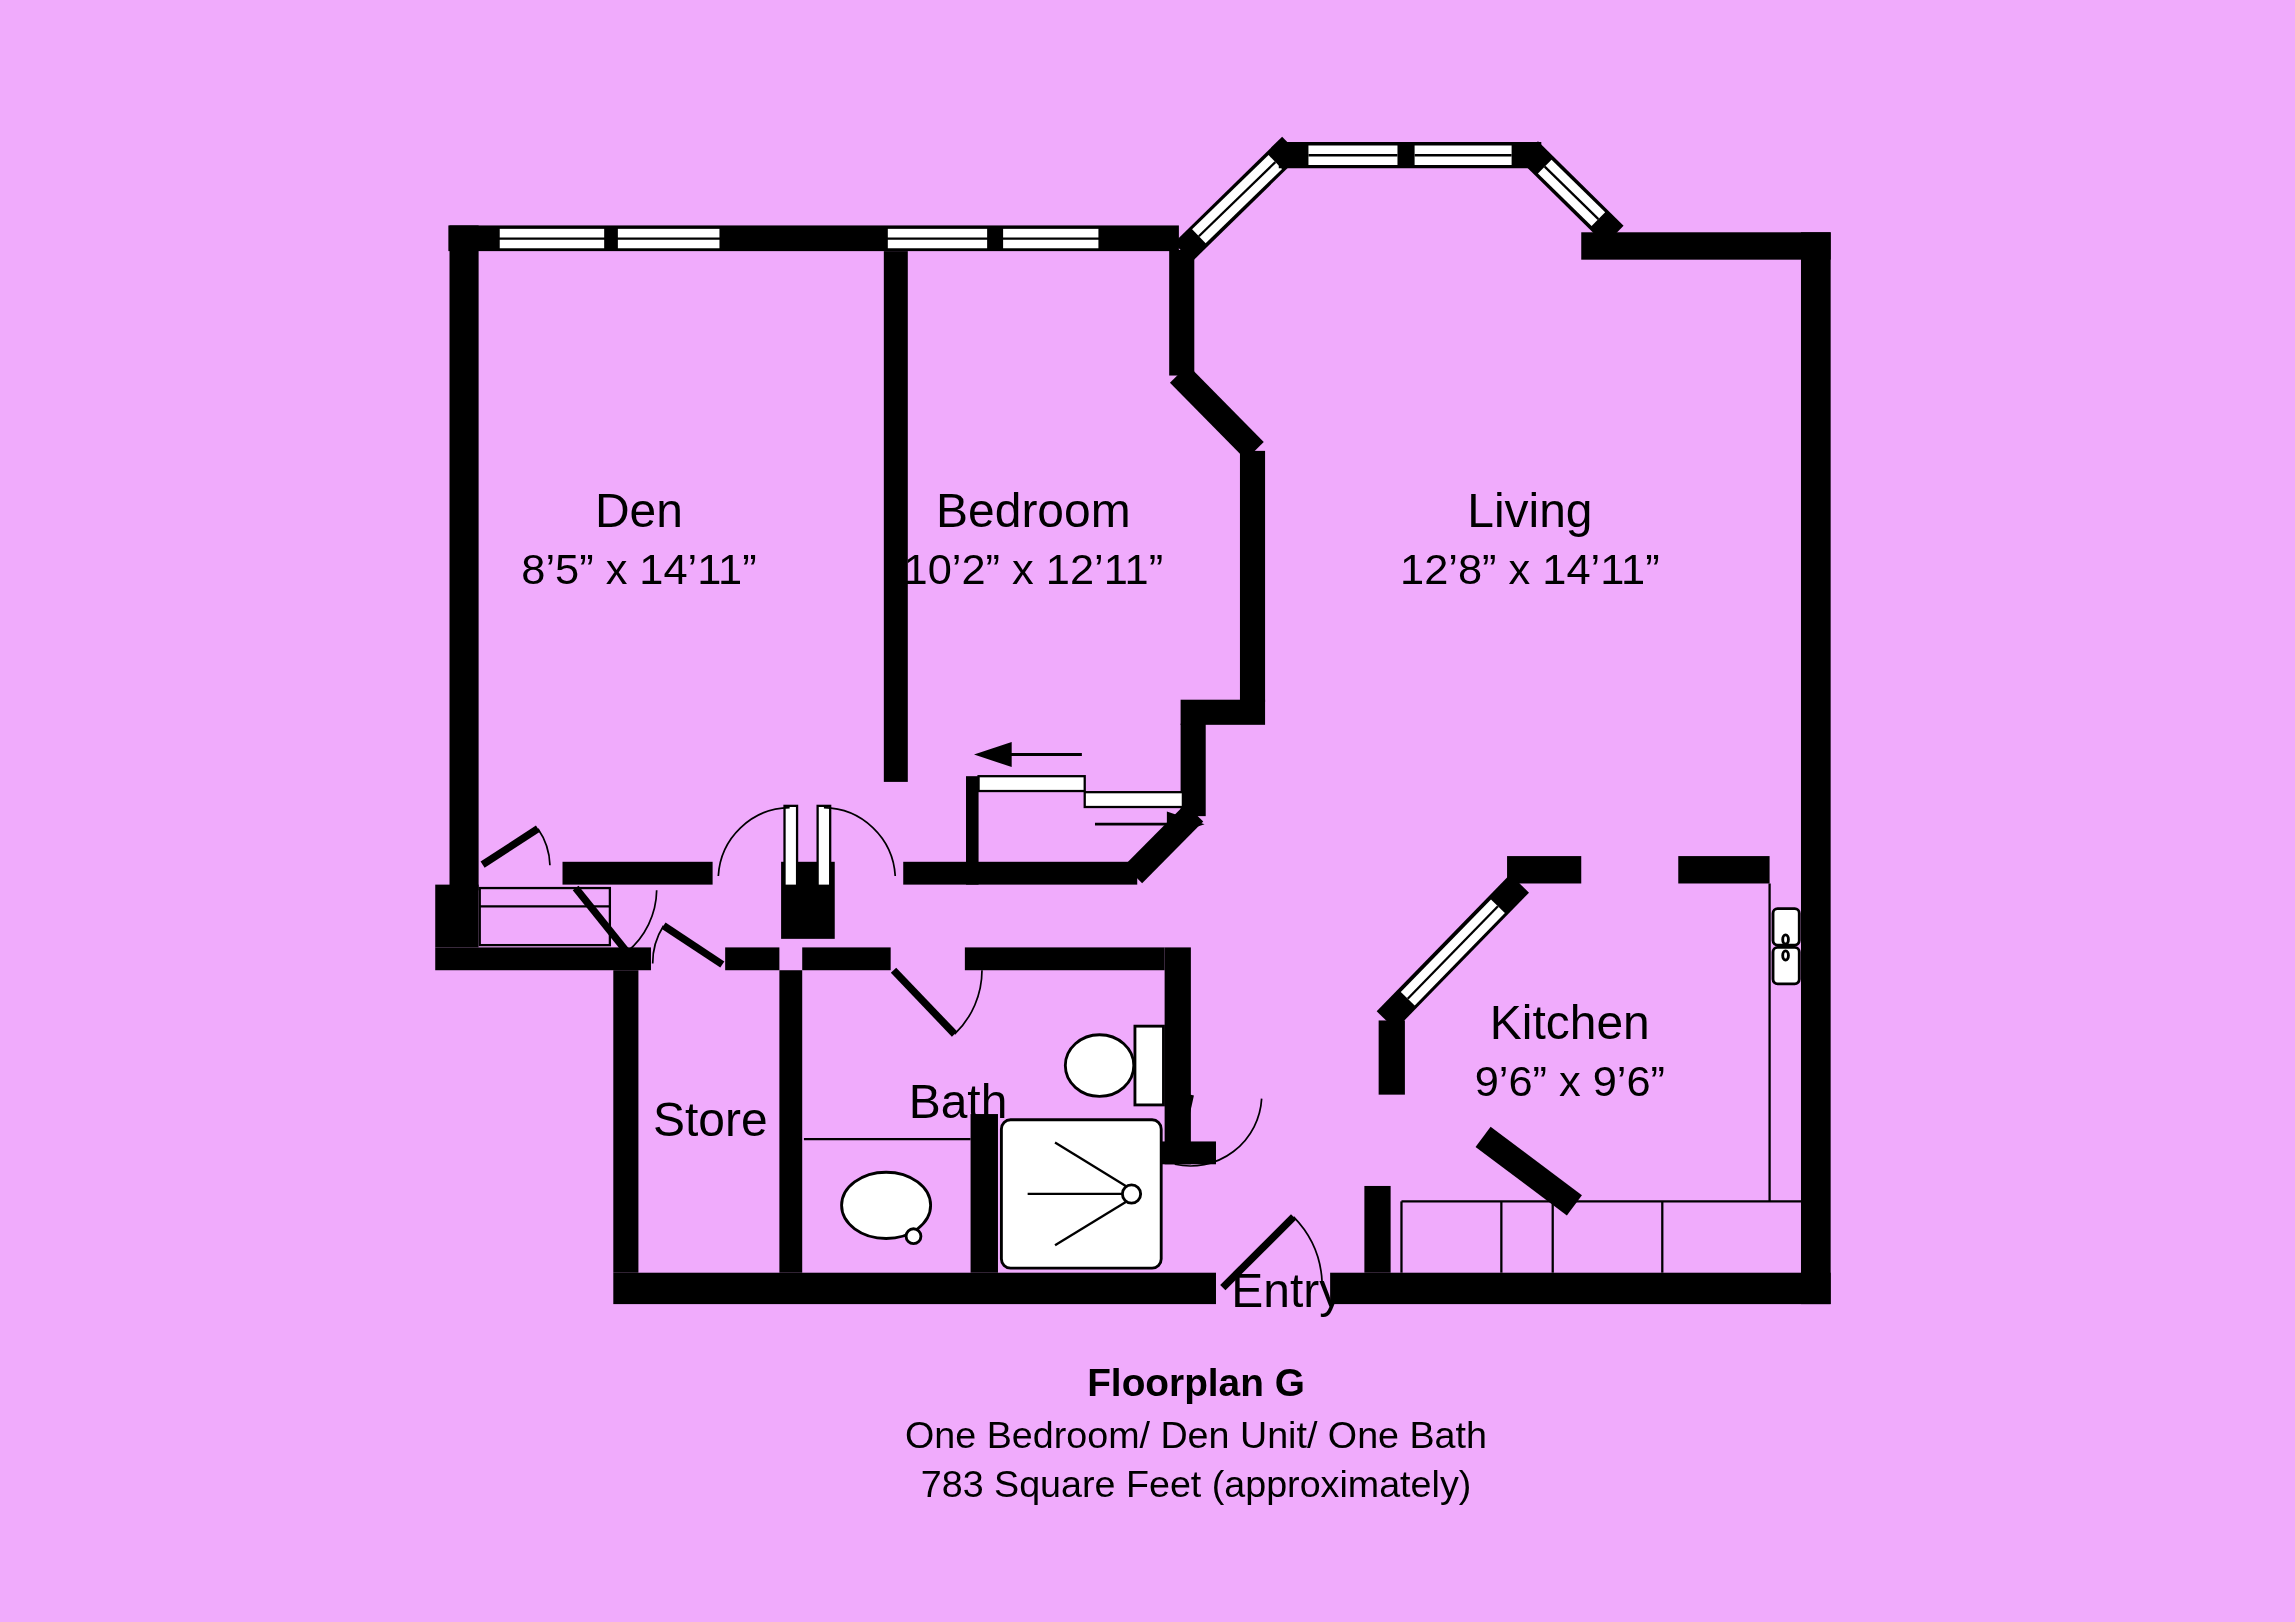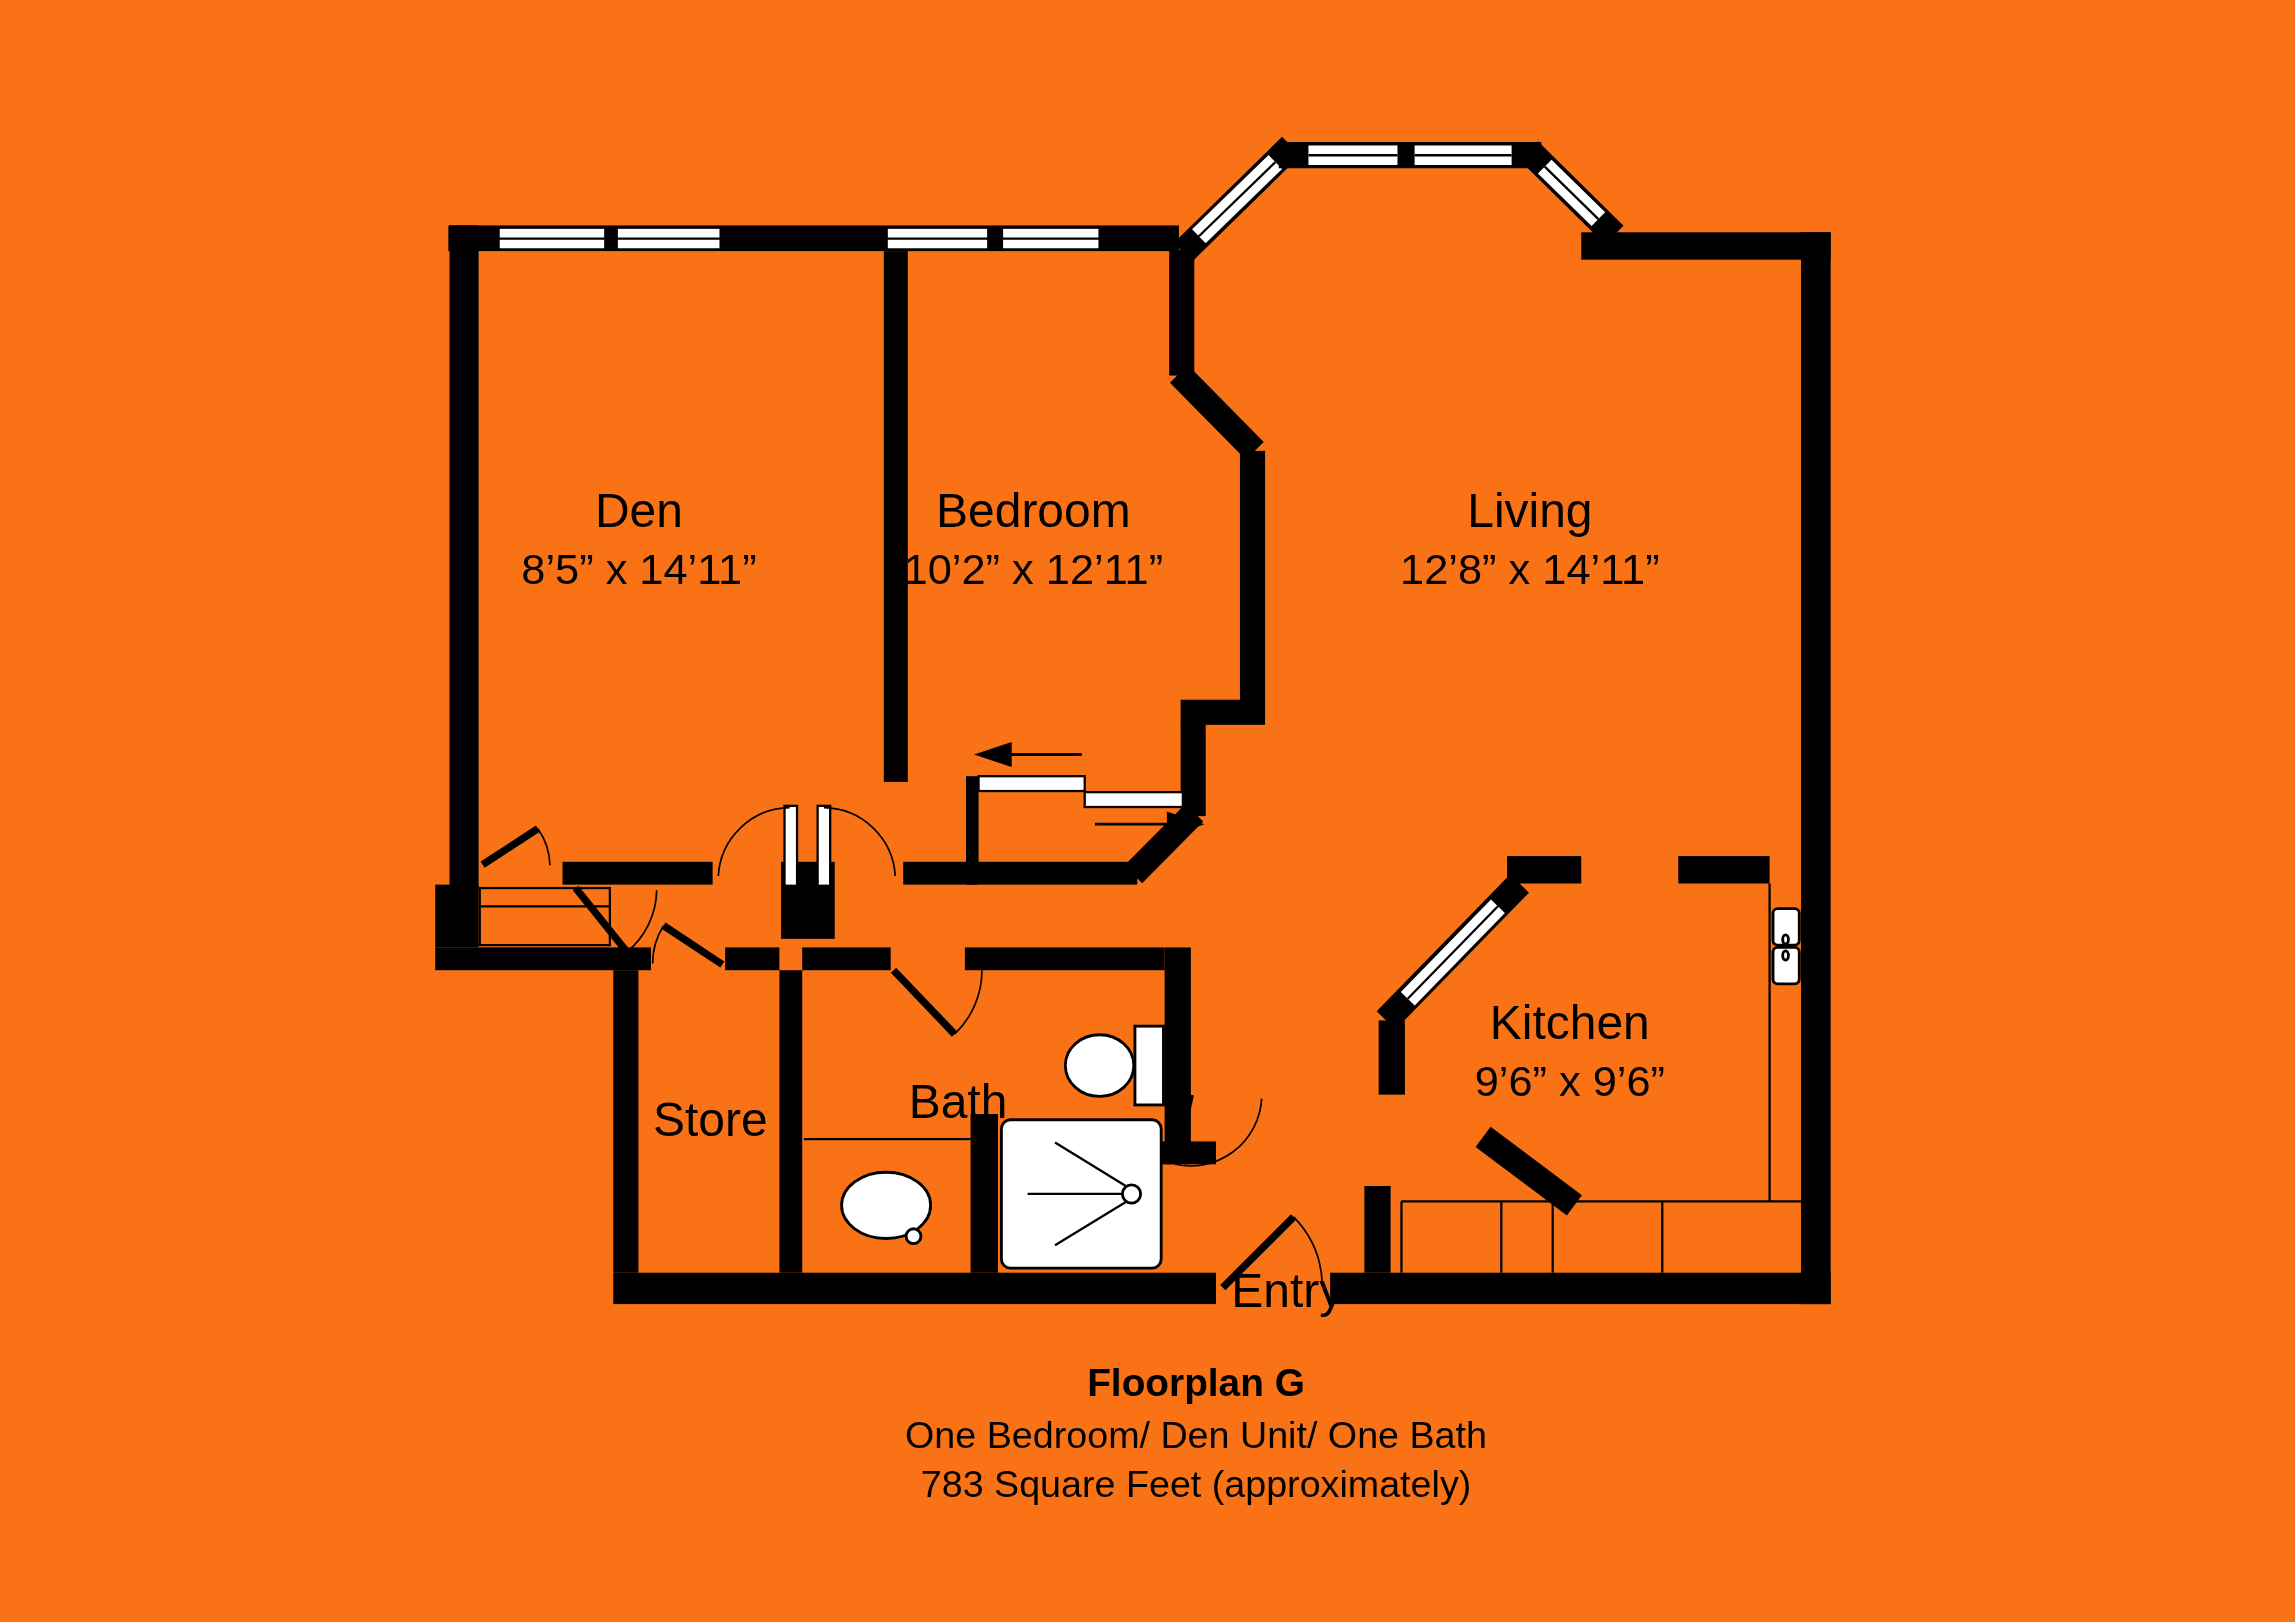--- a/index.html
+++ b/index.html
@@ -4,21 +4,21 @@
 <style>
   html, body {
     margin: 0;
     padding: 0;
     background: #ffffff;
     font-family: "Liberation Sans", sans-serif;
   }
   .page {
     width: 100vw;
     height: 100vh;
-    background: #f97316;
+    background: #f0abfc;
     display: flex;
     align-items: flex-end;
     justify-content: center;
     overflow: hidden;
   }
   svg { width: 100%; height: 100%; display: block; }
 
   
   .wall       { fill: #000000; stroke: none; }
   .wline      { stroke: #000000; fill: none; }

